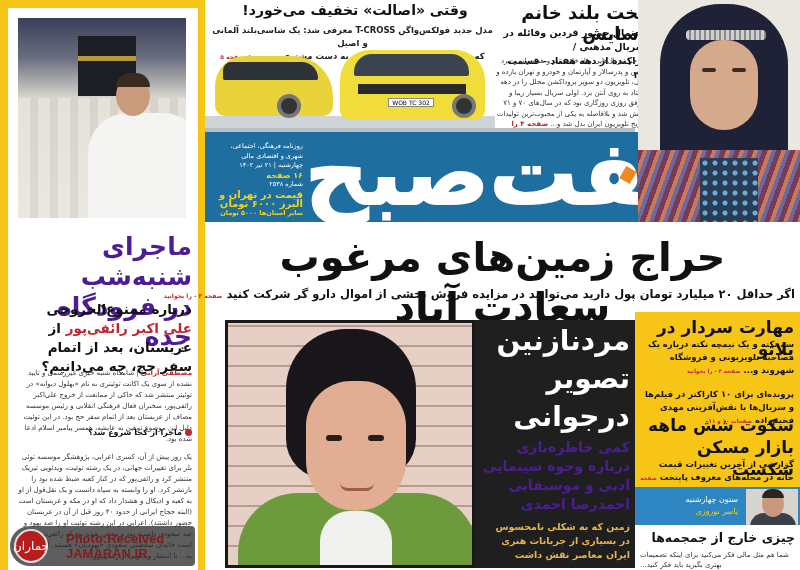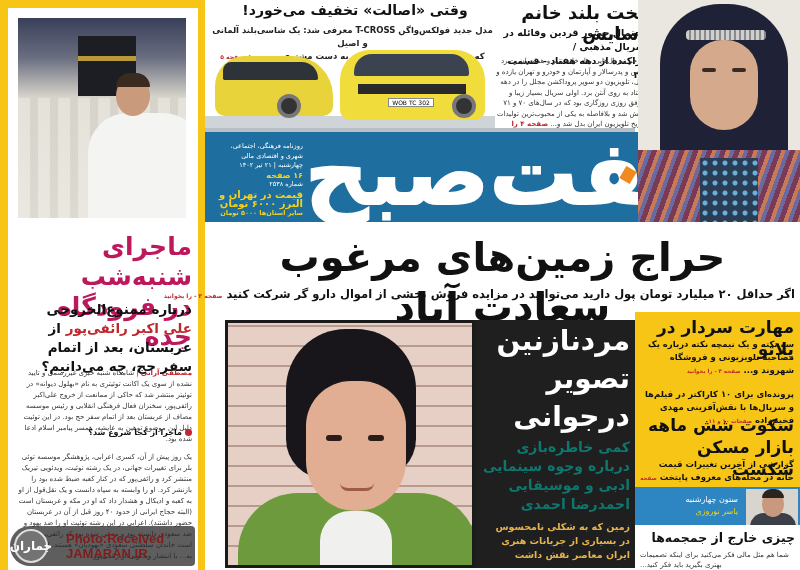--- a/index.html
+++ b/index.html
@@ -10,31 +10,31 @@
   .left-col { left: 0; top: 0; width: 205px; height: 570px; background: #f6c516; }
   .left-inner { left: 8px; top: 8px; width: 190px; height: 562px; background: #fff; }
   .hajj-photo { left: 18px; top: 18px; width: 168px; height: 200px; overflow: hidden; background: linear-gradient(#3a3f5a 0%, #6a6e80 20%, #d9d6cc 40%, #e8e6df 100%); }
   .kaaba { position: absolute; left: 60px; top: 18px; width: 58px; height: 60px; background: #1d1e24; }
   .kaaba-band { position: absolute; left: 60px; top: 38px; width: 58px; height: 5px; background: #b89a3a; }
   .man-head { position: absolute; left: 98px; top: 58px; width: 34px; height: 40px; border-radius: 50%; background: #c99a7c; }
   .man-hair { position: absolute; left: 98px; top: 55px; width: 34px; height: 14px; border-radius: 17px 17px 0 0; background: #3a2a20; }
   .man-robe { position: absolute; left: 70px; top: 95px; width: 115px; height: 110px; border-radius: 40px 40px 0 0; background: #f4f4f2; }
   .crowd { position: absolute; left: 0; top: 80px; width: 168px; height: 120px; background: repeating-linear-gradient(90deg, #ece9e3 0 12px, #d5d1c8 12px 20px); opacity: .6; }
 
-  .left-title { left: 14px; top: 232px; width: 178px; text-align: right; font-weight: bold; font-size: 25px; line-height: 30px; color: #be185d; }
+  .left-title { left: 14px; top: 232px; width: 178px; text-align: right; font-weight: bold; font-size: 25px; line-height: 30px; color: #4c1d95; }
   .left-sub { left: 14px; top: 300px; width: 178px; text-align: right; font-weight: bold; font-size: 13.5px; line-height: 19px; color: #111; }
   .left-sub .red { color: #c0282e; }
   .left-body { left: 14px; top: 368px; width: 178px; text-align: right; font-size: 7px; line-height: 11px; color: #333; }
   .left-body .red { color: #c0282e; font-weight: bold; }
   .left-q { left: 14px; top: 428px; width: 178px; text-align: right; font-size: 8px; font-weight: bold; color: #111; }
   .left-q .dot { display: inline-block; width: 7px; height: 7px; border-radius: 50%; background: #c0282e; margin-left: 3px; vertical-align: middle; }
   .left-body2 { left: 14px; top: 452px; width: 178px; text-align: right; font-size: 7px; line-height: 11px; color: #333; }
 
   .watermark { left: 10px; top: 526px; width: 185px; height: 40px; background: rgba(40,40,40,.75); border-radius: 20px 4px 4px 20px; direction: ltr; display: flex; align-items: center; padding-left: 4px; }
-  .wm-logo { width: 34px; height: 34px; border-radius: 50%; background: #737373; border: 2px solid #ddd; color: #fff; font-size: 12px; display: flex; align-items: center; justify-content: center; font-weight: bold; }
+  .wm-logo { width: 34px; height: 34px; border-radius: 50%; background: #b91c1c; border: 2px solid #ddd; color: #fff; font-size: 12px; display: flex; align-items: center; justify-content: center; font-weight: normal; }
   .wm-text { margin-left: 18px; color: #7f1d1d; font-family: "Liberation Sans", sans-serif; font-weight: bold; font-size: 13px; line-height: 15px; }
 
   
   .car-title { left: 215px; top: 2px; width: 280px; text-align: center; font-weight: bold; font-size: 14px; color: #111; }
   .car-sub { left: 210px; top: 24px; width: 285px; text-align: center; font-size: 8.5px; line-height: 13px; color: #222; font-weight: bold; }
   .car-sub .red { color: #c0282e; font-size: 6px; }
   .car-area { left: 205px; top: 50px; width: 290px; height: 78px; }
   .car1 { position: absolute; left: 10px; top: 6px; width: 118px; height: 60px; background: #e9d33a; border-radius: 30px 40px 10px 10px; }
   .car1 .win { position: absolute; left: 8px; top: 6px; width: 95px; height: 18px; background: #2e333a; border-radius: 10px 20px 2px 2px; }
   .car2 { position: absolute; left: 135px; top: 0px; width: 145px; height: 70px; background: #f0dc3a; border-radius: 30px 30px 10px 10px; }
@@ -77,21 +77,21 @@
   .ap-face { position: absolute; left: 78px; top: 58px; width: 100px; height: 130px; border-radius: 45px 45px 50px 50px; background: #e1ad93; }
   .ap-eye1, .ap-eye2 { position: absolute; top: 112px; width: 16px; height: 6px; background: #2a1d18; border-radius: 4px; }
   .ap-eye1 { left: 98px; } .ap-eye2 { left: 140px; }
   .ap-smile { position: absolute; left: 112px; top: 160px; width: 34px; height: 8px; border-bottom: 3px solid #a05a4a; border-radius: 0 0 20px 20px; }
   .ap-cardigan { position: absolute; left: 10px; top: 170px; width: 240px; height: 80px; background: #6e9a3e; border-radius: 60px 60px 0 0; }
   .ap-cardigan-gap { position: absolute; left: 92px; top: 188px; width: 72px; height: 62px; background: #f0f0ee; border-radius: 30px 30px 0 0; }
 
   
   .dark-box { left: 475px; top: 320px; width: 160px; height: 248px; background: #1f1f1f; }
   .dark-title { left: 480px; top: 322px; width: 150px; text-align: right; color: #fff; font-weight: bold; font-size: 28px; line-height: 38px; }
-  .dark-sub { left: 480px; top: 438px; width: 150px; text-align: right; color: #0f766e; font-weight: bold; font-size: 14px; line-height: 19px; }
+  .dark-sub { left: 480px; top: 438px; width: 150px; text-align: right; color: #4c1d95; font-weight: bold; font-size: 14px; line-height: 19px; }
   .dark-note { left: 480px; top: 520px; width: 150px; text-align: right; color: #e7b34a; font-weight: bold; font-size: 9.5px; line-height: 14px; }
 
   
   .right-box { left: 635px; top: 312px; width: 165px; height: 175px; background: #f6c516; }
   .rb { position: absolute; right: 6px; width: 155px; text-align: right; color: #111; }
   .rb-h { font-weight: bold; font-size: 17px; line-height: 22px; }
   .rb-s { font-weight: bold; font-size: 8.5px; line-height: 13px; }
   .rb-s .red { color: #c0282e; font-size: 5.5px; }
 
   

